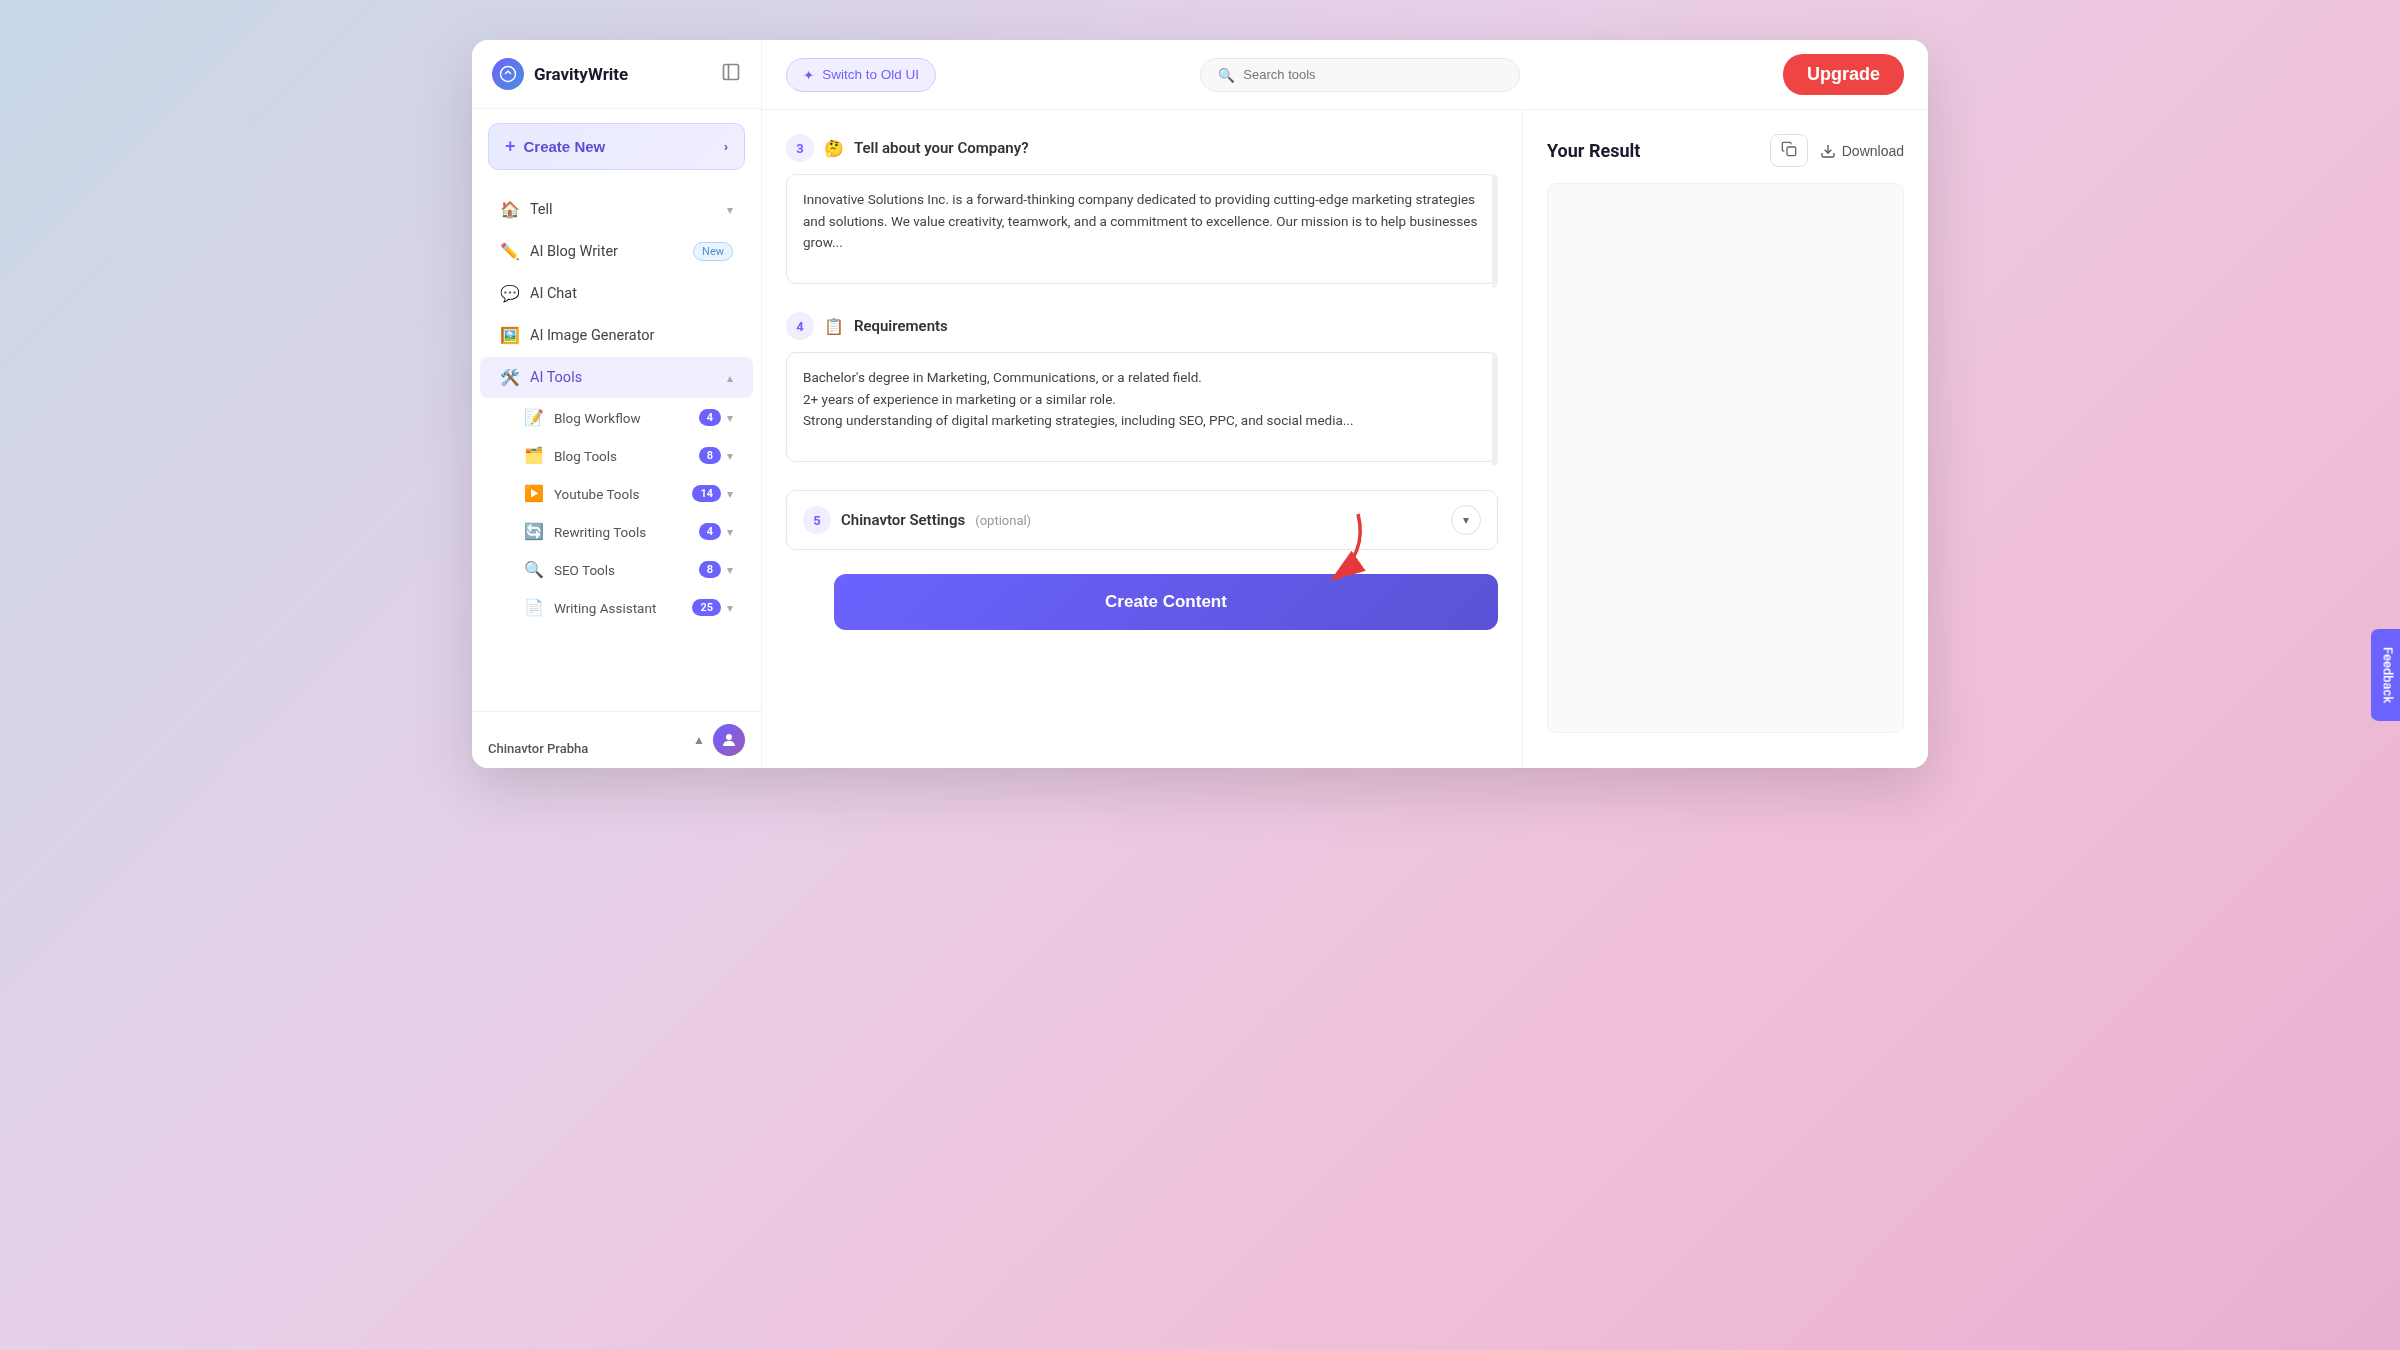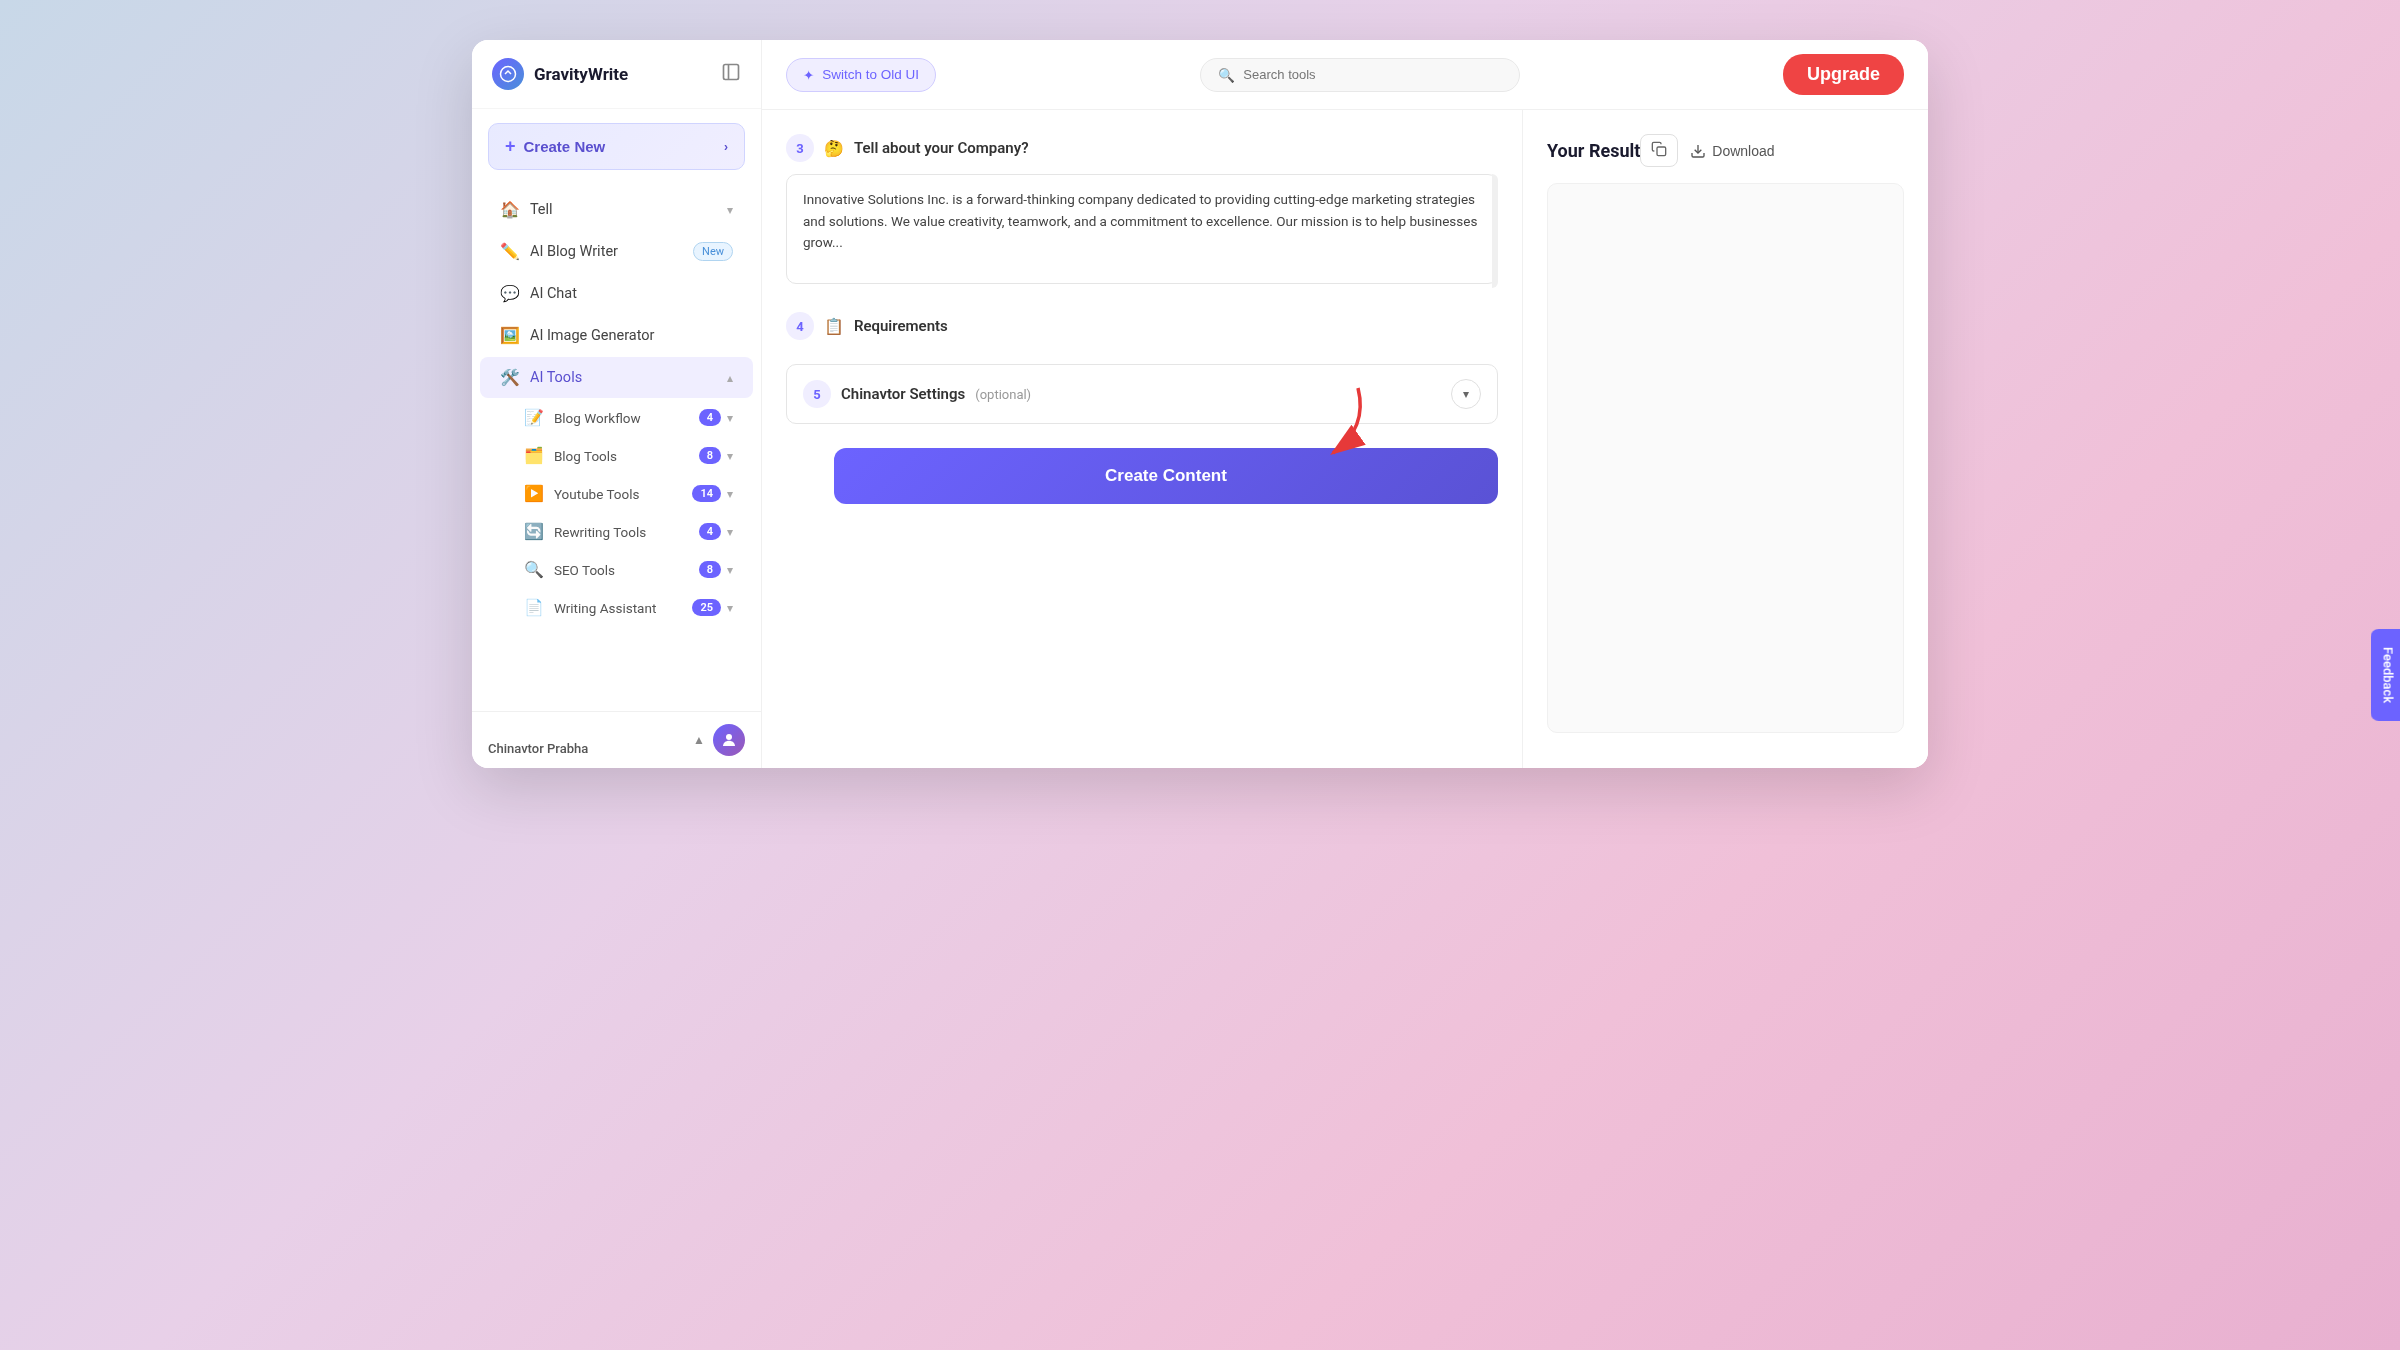--- a/index.html
+++ b/index.html
@@ -242,20 +242,21 @@
     }
     .result-panel {
       flex: 1;
       background: white;
       border-left: 1px solid #f0f0f0;
       padding: 24px;
     }
     .result-header {
       display: flex;
       align-items: center;
+      justify-content: space-between;
       margin-bottom: 16px;
     }
     .result-title {
       font-size: 18px;
       font-weight: 700;
       color: #1a1a2e;
     }
     .result-actions {
       display: flex;
       align-items: center;
@@ -589,20 +590,25 @@
           <div class="textarea-wrapper">
             <textarea class="text-area-field" style="">Innovative Solutions Inc. is a forward-thinking company dedicated to providing cutting-edge marketing strategies and solutions. We value creativity, teamwork, and a commitment to excellence. Our mission is to help businesses grow...</textarea>
           </div>
         </div>
 
         <div class="form-section">
           <div class="section-header">
             <div class="section-number">4</div>
             <span class="section-emoji">📋</span>
             <span class="section-title">Requirements</span>
+          </div>
+          <div class="textarea-wrapper">
+            <textarea class="text-area-field" style="">Bachelor's degree in Marketing, Communications, or a related field.
+2+ years of experience in marketing or a similar role.
+Strong understanding of digital marketing strategies, including SEO, PPC, and social media...</textarea>
           </div>
         </div>
 
         <div class="advanced-section">
           <div class="advanced-header">
             <div class="advanced-left">
               <div class="section-number">5</div>
               <span class="section-title">Chinavtor Settings</span>
               <span class="optional-label">(optional)</span>
             </div>

